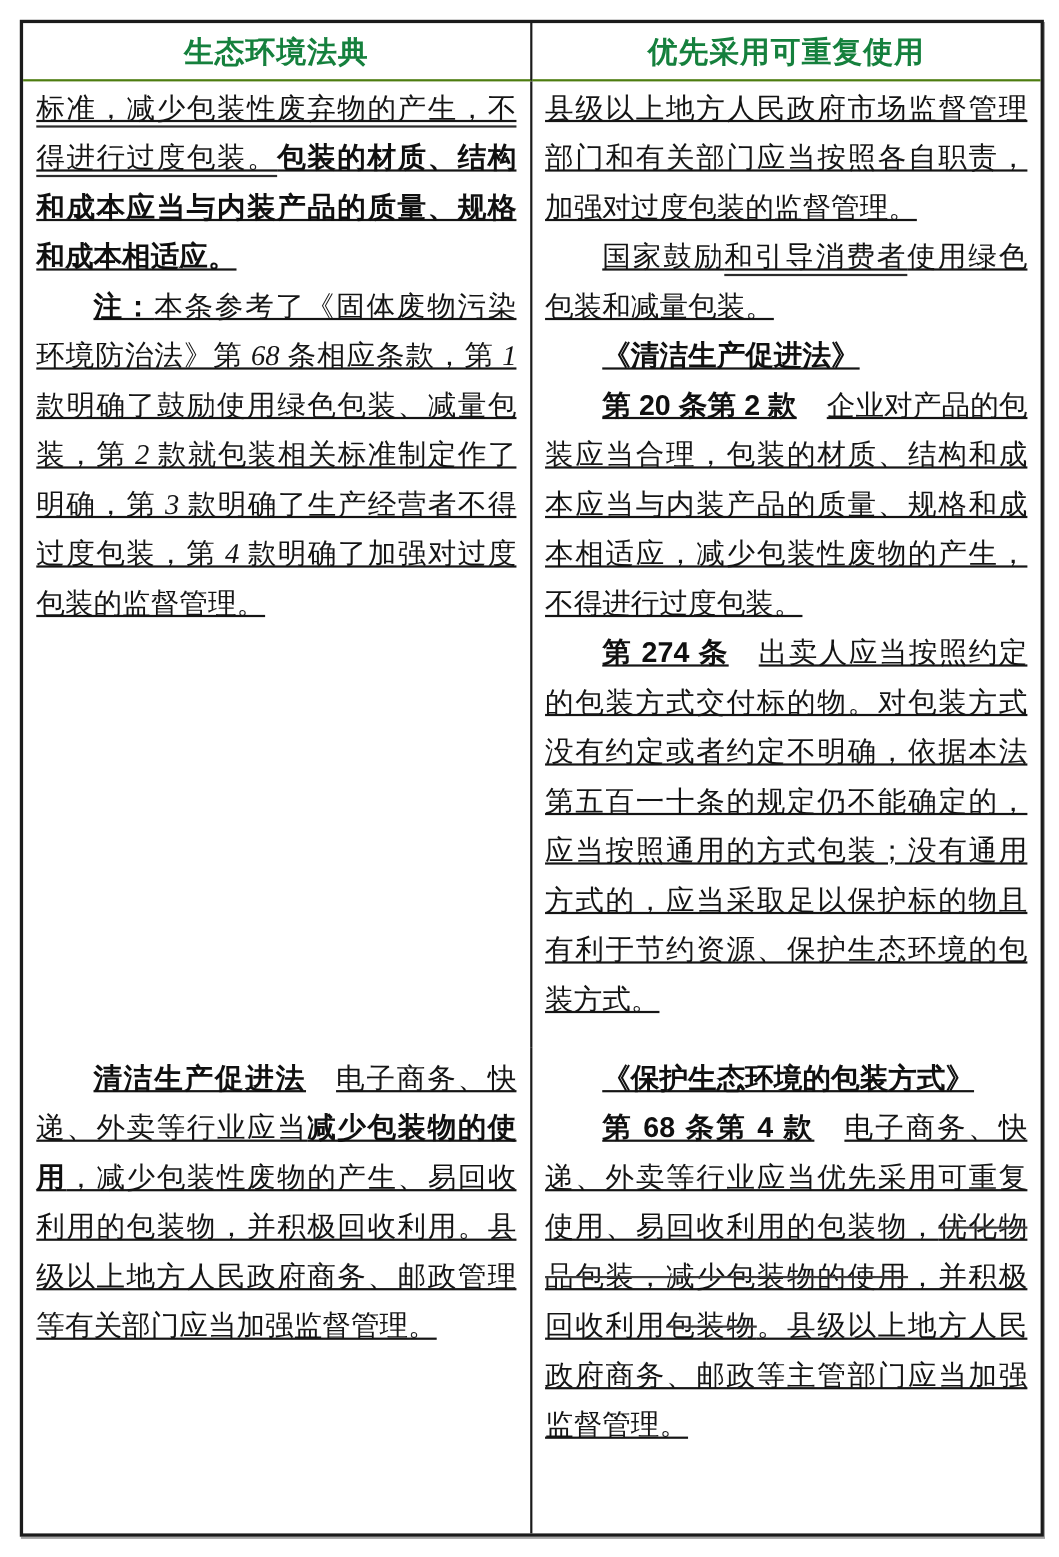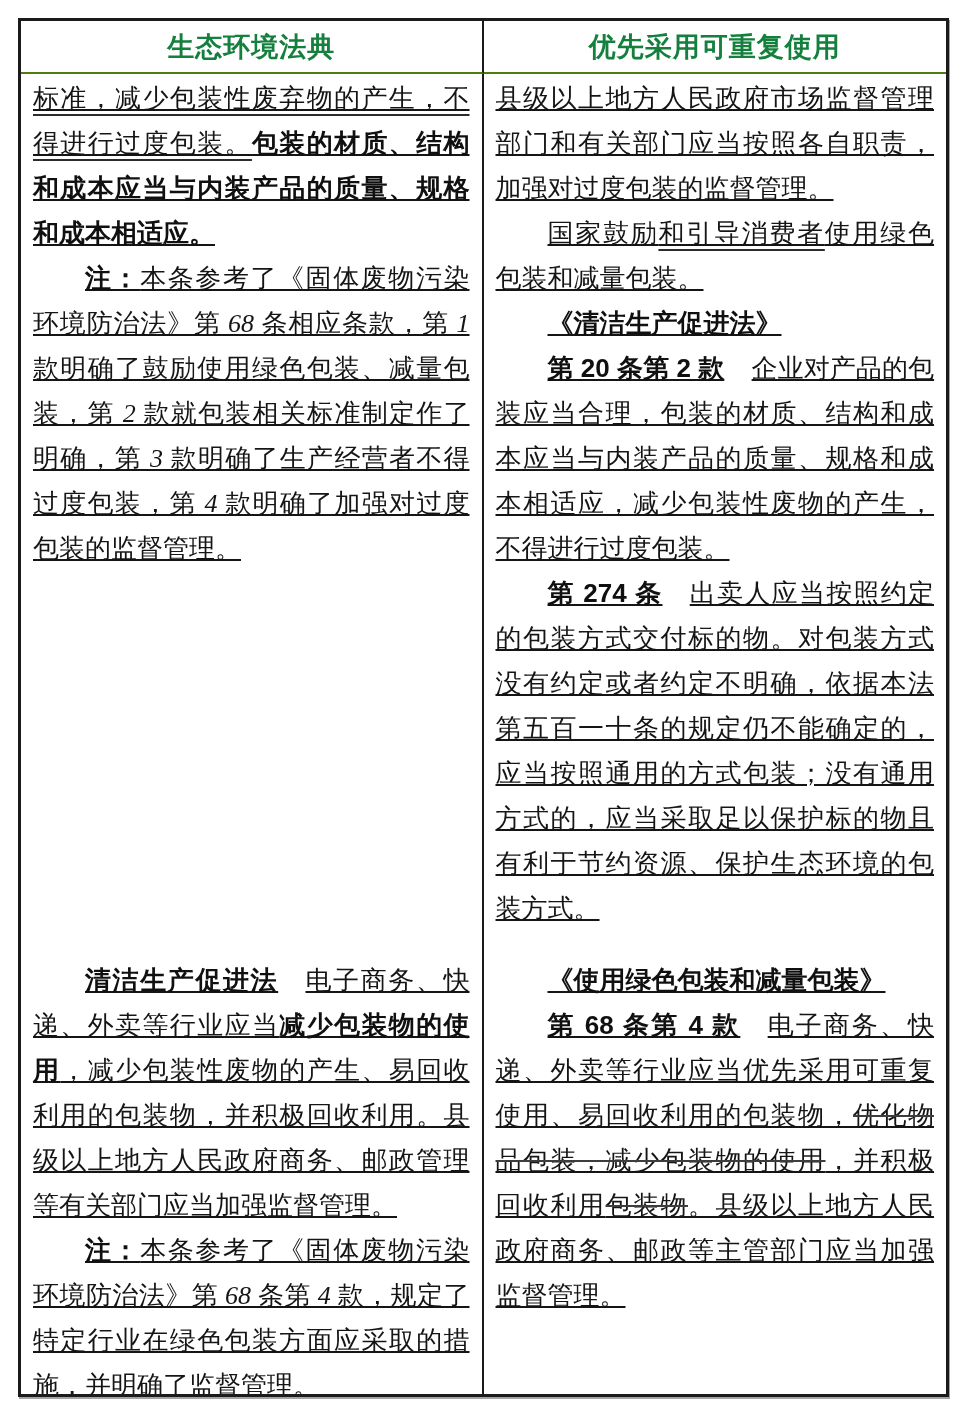--- a/index.html
+++ b/index.html
@@ -99,21 +99,20 @@
     <div class="cell row1-cell">
         <p class="para kai"><span class="seg">县级以上地方人民政府市场监督管理部门和有关部门应当按照各自职责，加强对过度包装的监督管理。</span></p>
         <p class="para indent kai"><span class="seg">国家鼓励</span><span class="seg underline">和引导消费者</span><span class="seg">使用绿色包装和减量包装。</span></p>
         <p class="para indent"><span class="seg bold">《清洁生产促进法》</span></p>
         <p class="para indent kai"><span class="seg bold gap">第 20 条第 2 款</span><span class="seg">企业对产品的包装应当合理，包装的材质、结构和成本应当与内装产品的质量、规格和成本相适应，减少包装性废物的产生，不得进行过度包装。</span></p>
         <p class="para indent kai"><span class="seg bold gap">第 274 条</span><span class="seg">出卖人应当按照约定的包装方式交付标的物。对包装方式没有约定或者约定不明确，依据本法第五百一十条的规定仍不能确定的，应当按照通用的方式包装；没有通用方式的，应当采取足以保护标的物且有利于节约资源、保护生态环境的包装方式。</span></p>
       </div>
 
     <div class="cell col-left row2-cell">
         <p class="para indent"><span class="seg bold gap">清洁生产促进法</span><span class="seg">电子商务、快递、外卖等行业应当</span><span class="seg bold">减少包装物的使用</span><span class="seg">，减少包装性废物的产生、易回收利用的包装物，并积极回收利用。县级以上地方人民政府商务、邮政管理等有关部门应当加强监督管理。</span></p>
-        <p class="para indent kai"><span class="seg bold">注：</span><span class="seg">本条参考了《固体废物污染环境防治法》第 68 条第 4 款，规定了特定行业在绿色包装方面应采取的措施，并明确了监督管理。</span></p>
       </div>
     <div class="cell row2-cell">
-        <p class="para indent"><span class="seg bold">《使用绿色包装和减量包装》</span></p>
+        <p class="para indent"><span class="seg bold">《保护生态环境的包装方式》</span></p>
         <p class="para indent kai"><span class="seg bold gap">第 68 条第 4 款</span><span class="seg">电子商务、快递、外卖等行业应当优先采用可重复使用、易回收利用的包装物，</span><span class="seg strike">优化物品包装，减少包装物的使用</span><span class="seg">，并积极回收利用</span><span class="seg strike">包装物</span><span class="seg">。县级以上地方人民政府商务、邮政等主管部门应当加强监督管理。</span></p>
       </div>
 
   </div>
 </div>
 
 </body></html>

